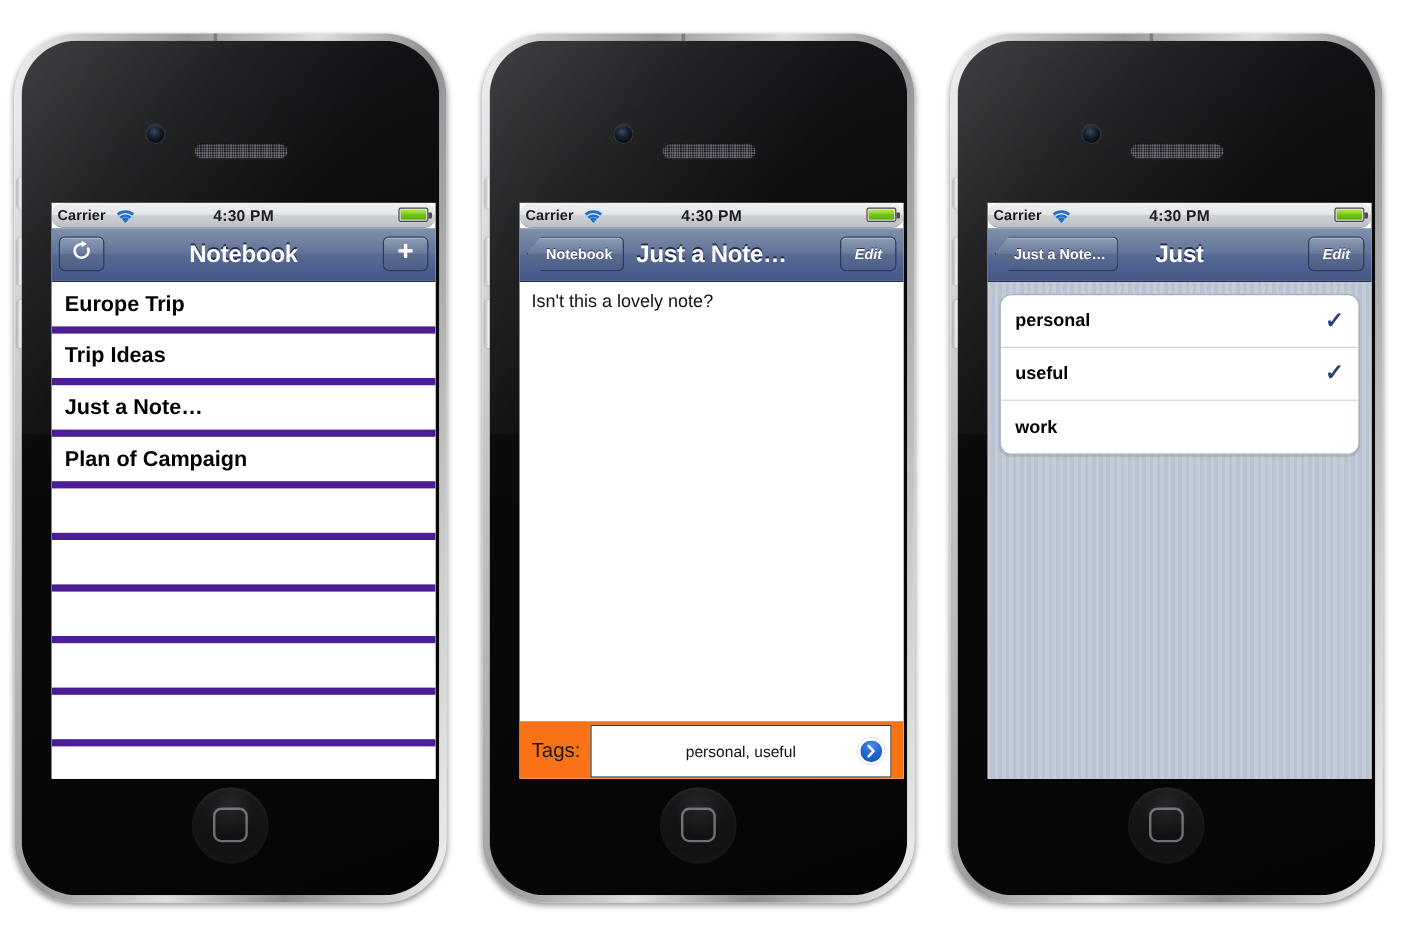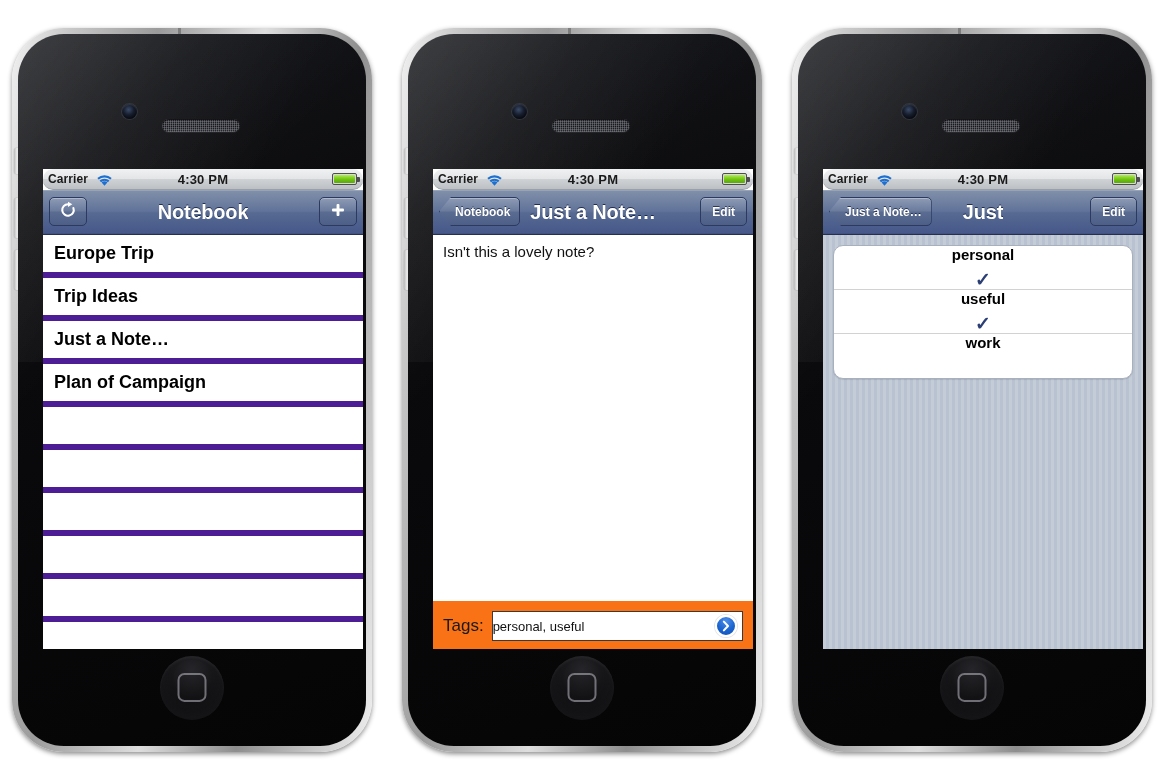--- a/index.html
+++ b/index.html
@@ -232,20 +232,21 @@
     border-radius: 5px;
     border: 1px solid #2b3a5e;
     background: linear-gradient(180deg,#8d9bb5 0%, #6a7b9d 48%,
                                 #5a6c91 52%, #4d5f87 100%);
     box-shadow: inset 0 1px 0 rgba(255,255,255,0.30);
     color: #ffffff;
     font-size: 12px;
     font-weight: bold;
     text-shadow: 0 -1px 0 rgba(20,30,60,0.75);
     box-sizing: border-box;
+    font-style: italic;
   }
 
   
   .nav-icon-btn {
     position: absolute;
     top: 7px;
     width: 38px;
     height: 29px;
     border-radius: 5px;
     border: 1px solid #2b3a5e;
@@ -327,25 +328,26 @@
     background: #f97316;
   }
   .tags-label {
     font-size: 17px;
     color: #1a1a1a;
     margin-right: 8px;
   }
   .tags-field {
     position: relative;
     flex: 1;
-    height: 30px;
+    height: 44px;
     border: 1px solid #3a3a3a;
     background: #ffffff;
     display: flex;
     align-items: center;
+    justify-content: center;
     font-size: 13px;
     color: #111111;
     box-sizing: border-box;
   }
   .disclosure {
     position: absolute;
     right: 5px;
     top: 50%;
     transform: translateY(-50%);
     width: 22px;
@@ -380,21 +382,20 @@
   .group-row {
     height: 44px;
     display: flex;
     align-items: center;
     padding: 0 12px;
     border-bottom: 1px solid #d2d2d2;
     font-size: 15px;
     font-weight: bold;
     color: #000000;
     box-sizing: border-box;
-    flex-direction: column;
   }
   .group-row:last-child { border-bottom: none; }
   .group-row .spacer { flex: 1; }
   .checkmark {
     color: #2b3f75;
     font-size: 19px;
     font-weight: bold;
     line-height: 1;
   }
 </style>

